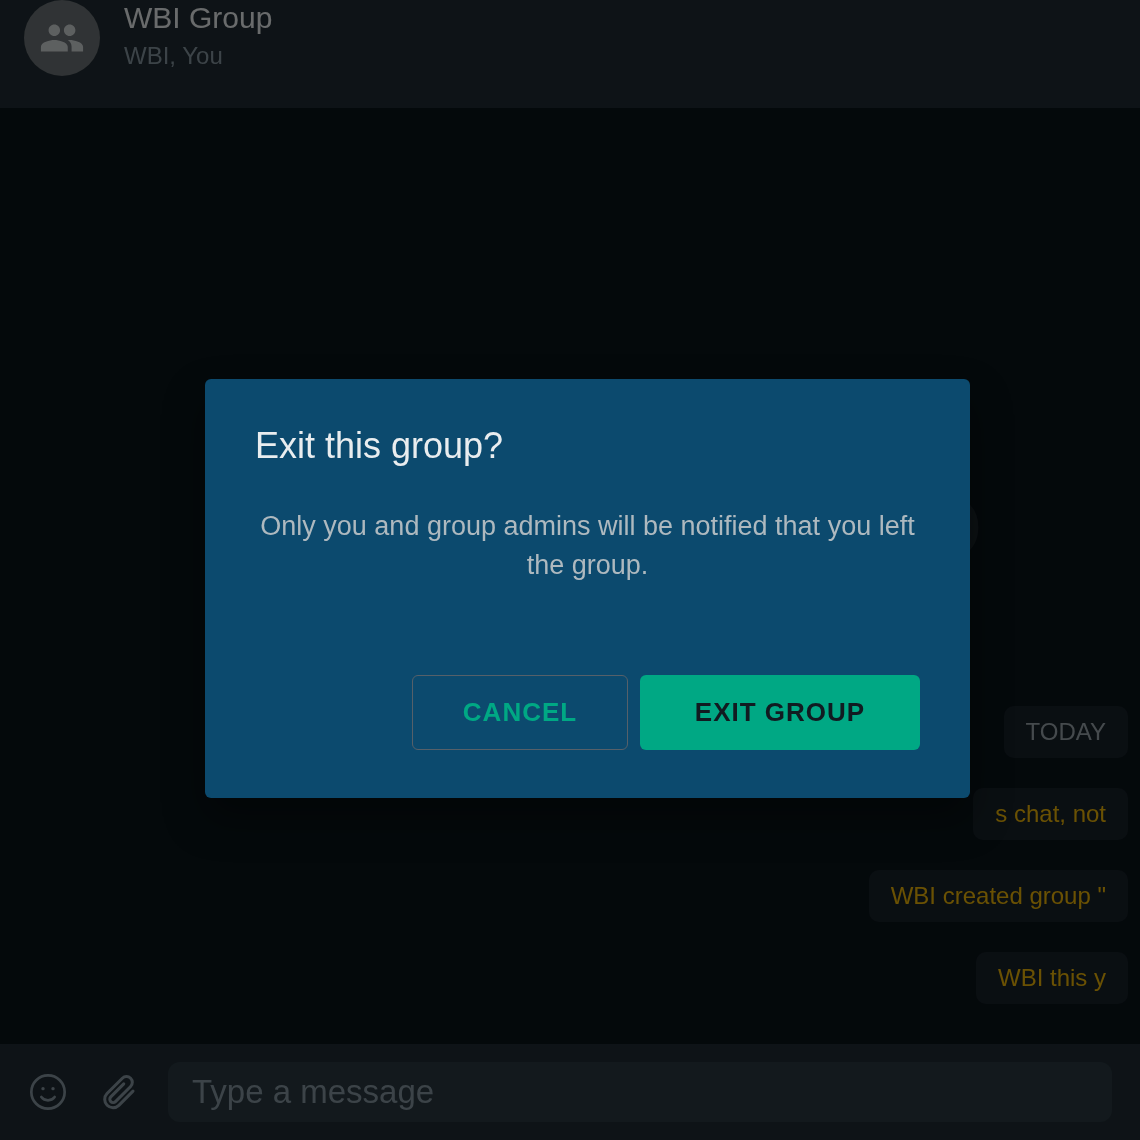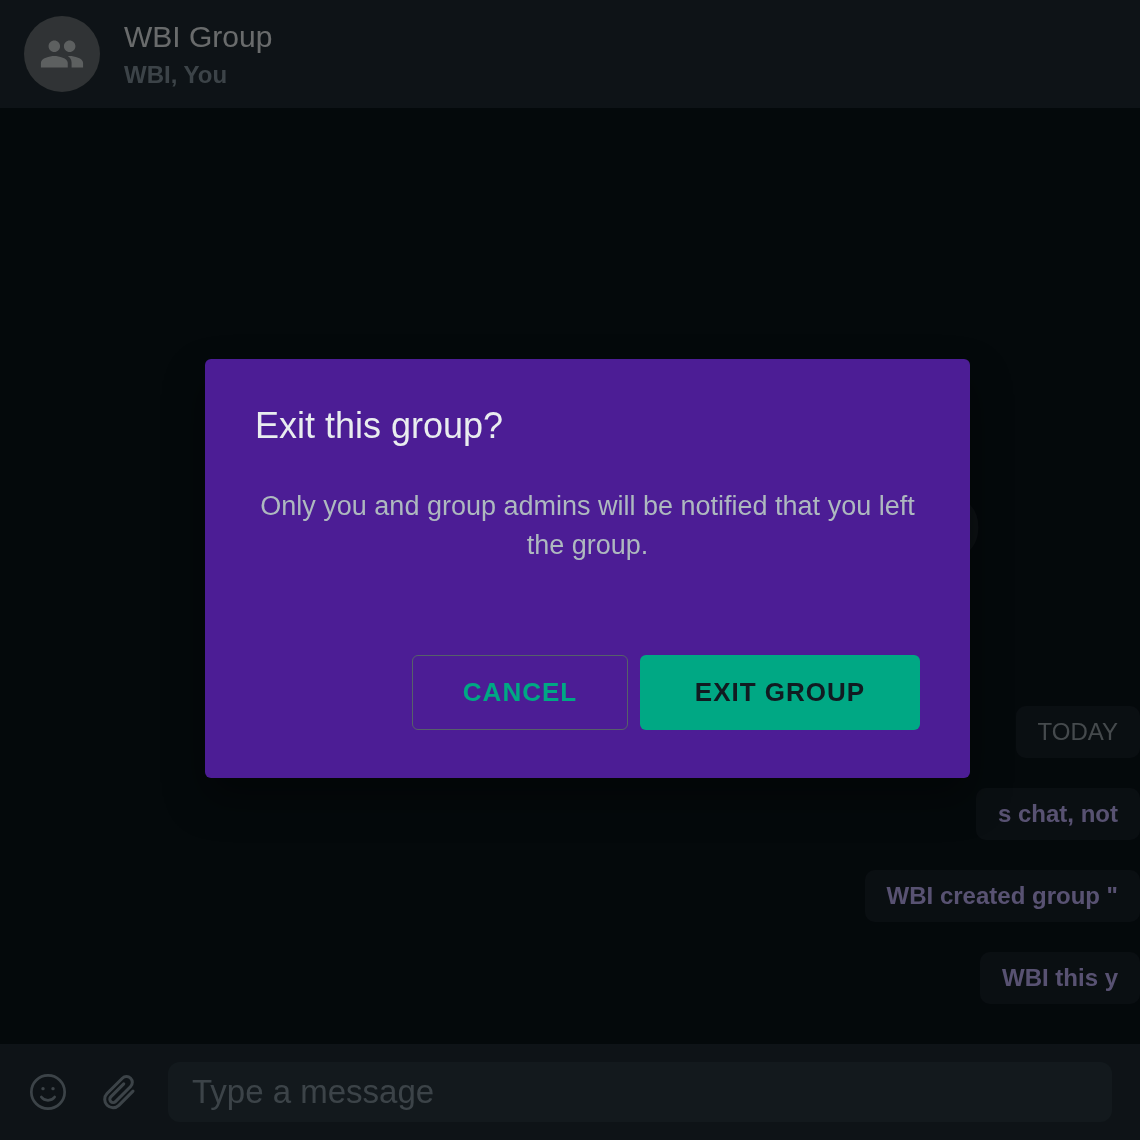--- a/index.html
+++ b/index.html
@@ -22,21 +22,21 @@
       background: rgba(0,0,0,0.55);
       z-index: 5;
       pointer-events: none;
     }
 
     
     .chat-header {
       height: 108px;
       background: #202c33;
       display: flex;
-      align-items: center;
+      align-items: flex-start;
       padding: 0 24px;
       gap: 24px;
     }
     .avatar {
       width: 76px;
       height: 76px;
       border-radius: 50%;
       background: #6a7175;
       display: flex;
       align-items: center;
@@ -51,21 +51,20 @@
     .header-text .title {
       color: #e9edef;
       font-size: 30px;
       font-weight: 500;
       line-height: 1.2;
     }
     .header-text .subtitle {
       color: #8696a0;
       font-size: 24px;
       margin-top: 6px;
-      font-weight: bold;
     }
 
     
     .chat-body {
       position: relative;
       height: calc(1140px - 108px - 96px);
       background: #0b141a;
       overflow: hidden;
     }
     .watermark {
@@ -82,30 +81,29 @@
       user-select: none;
     }
     .system-stack {
       position: absolute;
       right: 0;
       bottom: 40px;
       display: flex;
       flex-direction: column;
       align-items: flex-end;
       gap: 30px;
-      padding-right: 0;
+      padding-right: 12px;
     }
     .date-pill, .system-pill {
       background: #182229;
-      color: #c4b5fd;
+      color: #eab308;
       border-radius: 10px;
       padding: 12px 22px;
       font-size: 24px;
       white-space: nowrap;
-      font-weight: bold;
     }
     .date-pill {
       font-weight: 500;
       color: #9aa5ab;
     }
 
     
     .composer {
       height: 96px;
       background: #202c33;
@@ -144,23 +142,23 @@
       position: absolute;
       inset: 0;
       display: flex;
       align-items: flex-start;
       justify-content: flex-start;
       z-index: 10;
     }
     .dialog {
       position: absolute;
       left: 205px;
-      top: 359px;
+      top: 379px;
       width: 765px;
-      background: #4c1d95;
+      background: #0c4a6e;
       border-radius: 6px;
       padding: 46px 50px 48px 50px;
       box-shadow: 0 20px 40px rgba(0,0,0,0.4);
     }
     .dialog-title {
       color: #e9edef;
       font-size: 36px;
       font-weight: 400;
       margin-bottom: 40px;
     }

